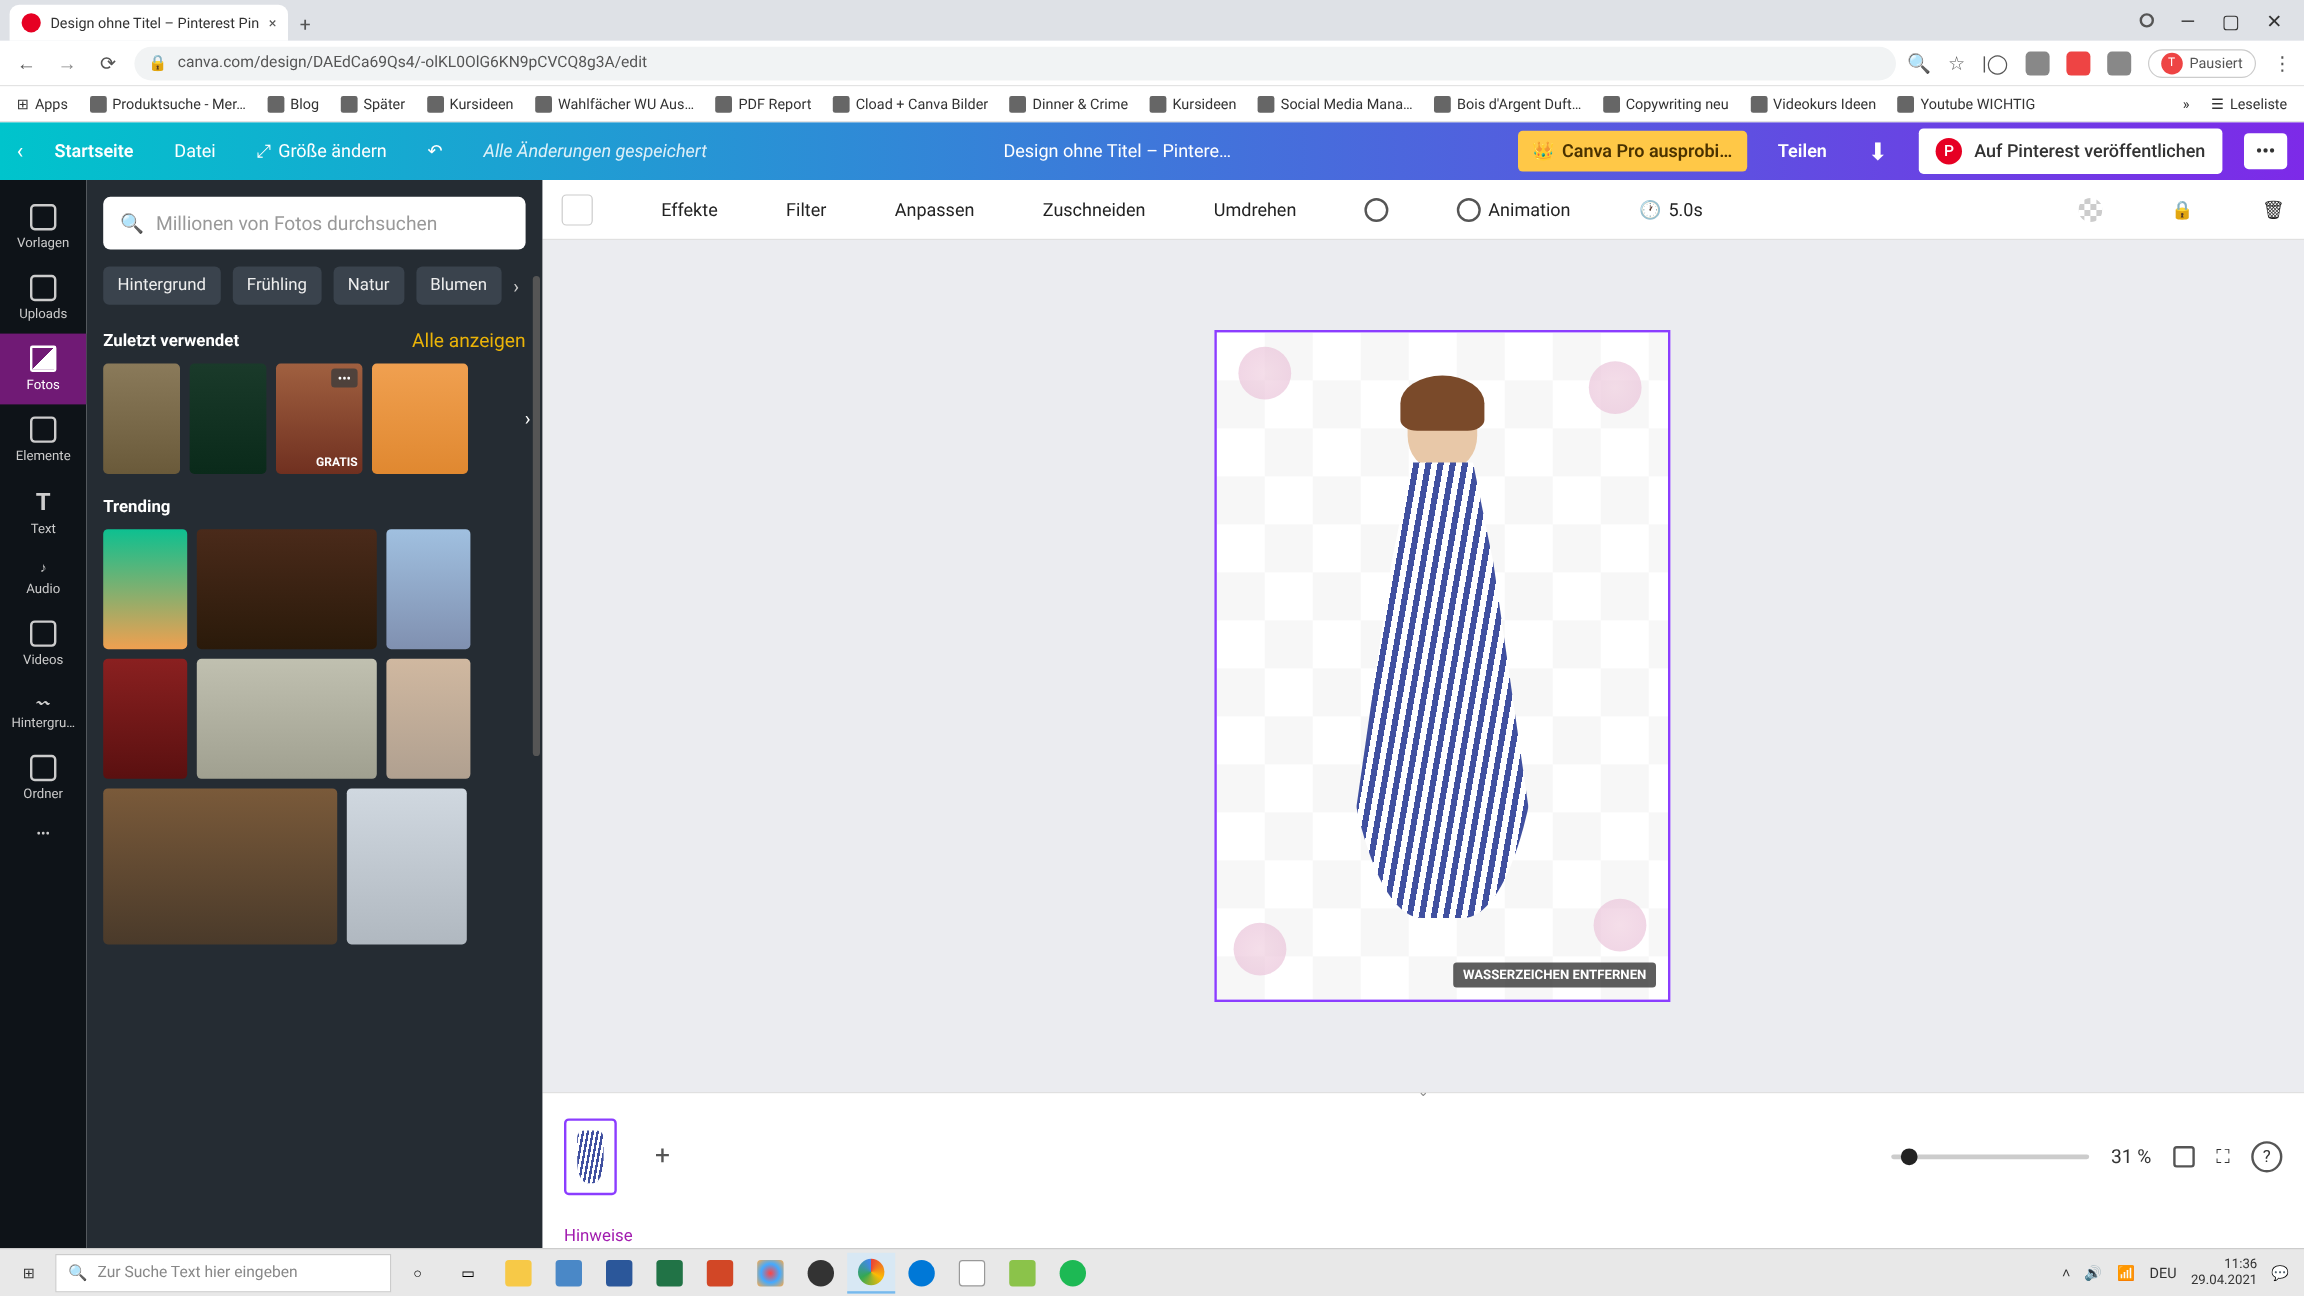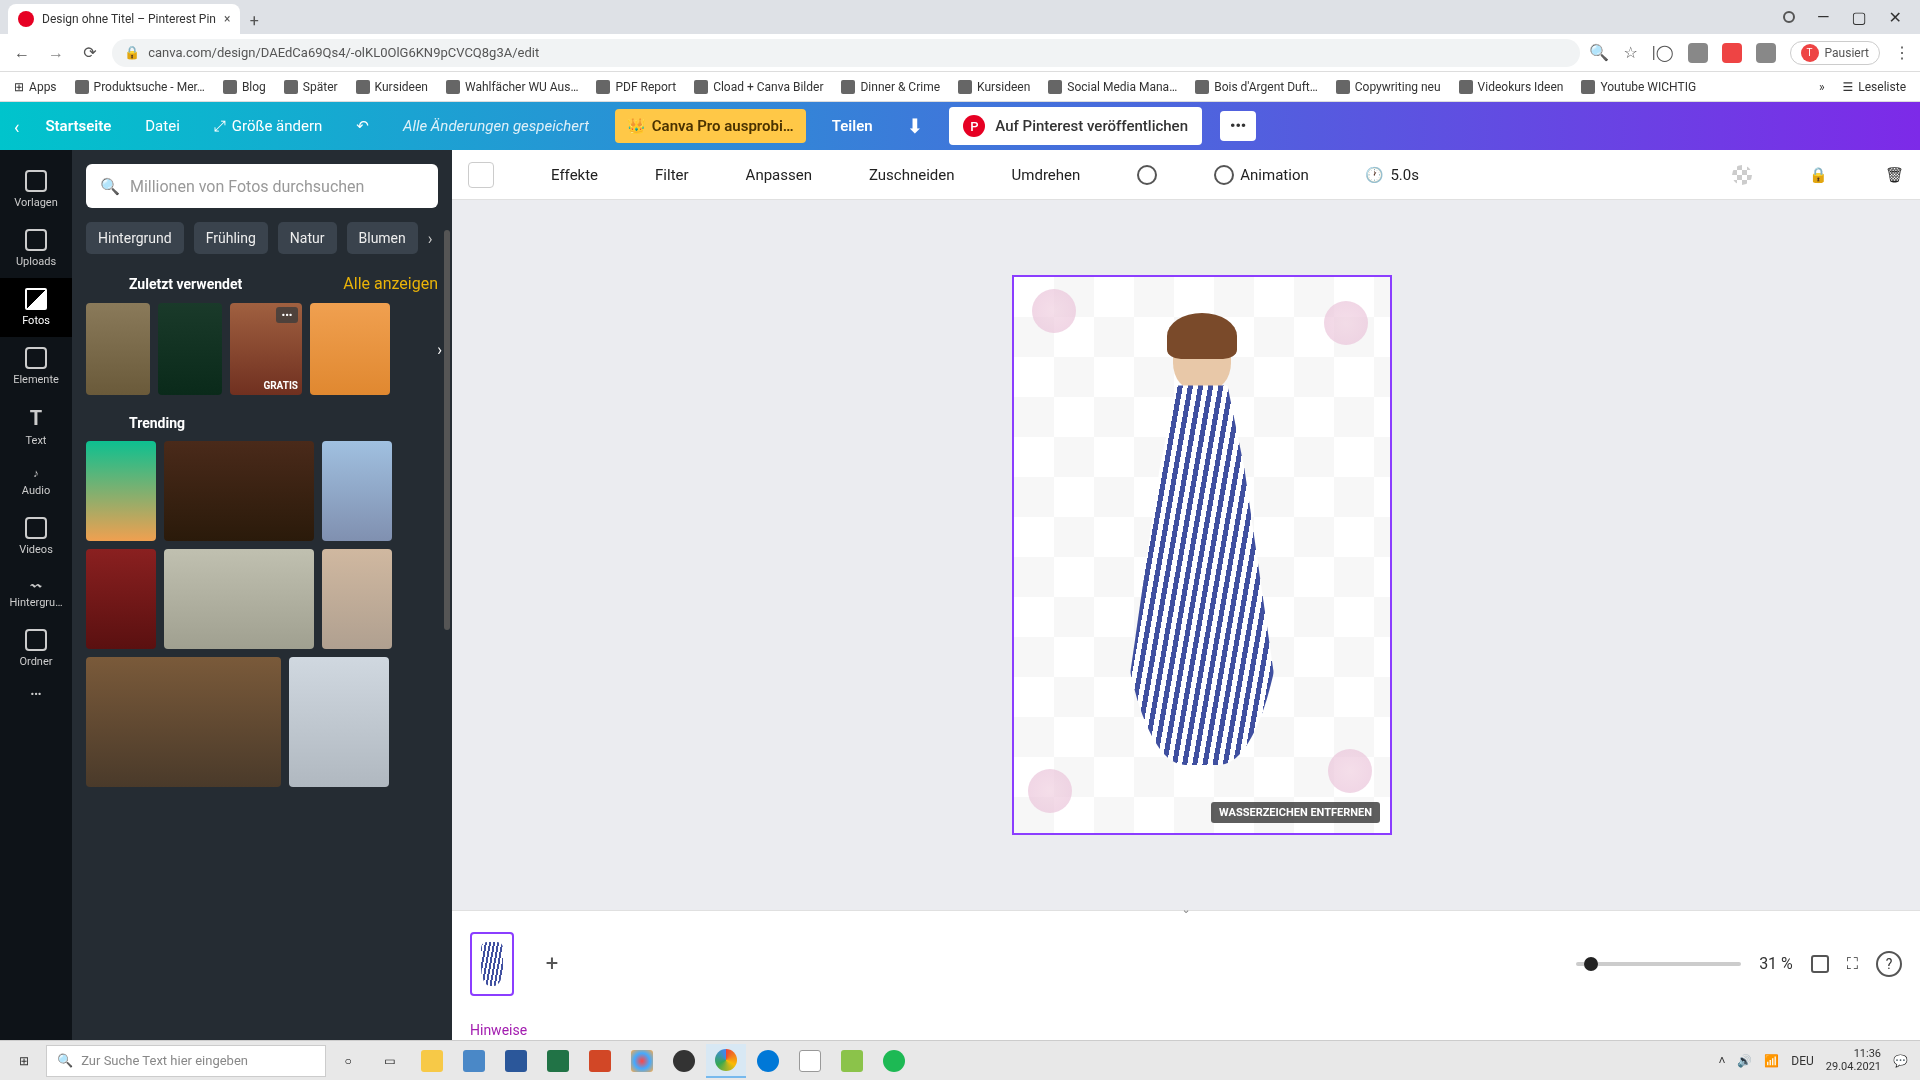--- a/index.html
+++ b/index.html
@@ -41,33 +41,33 @@
     .publish-btn { background: #fff; color: #333; padding: 8px 14px; border-radius: 4px; display: flex; align-items: center; gap: 10px; font-weight: 500; }
     .pin-icon { width: 22px; height: 22px; border-radius: 50%; background: #e60023; color: #fff; display: flex; align-items: center; justify-content: center; font-size: 13px; }
     .more-btn { background: #fff; color: #333; padding: 6px 10px; border-radius: 4px; font-weight: 700; }
     
     
     .main-row { flex: 1; display: flex; min-height: 0; }
     
     
     .rail { width: 72px; background: #0e1318; display: flex; flex-direction: column; align-items: center; padding-top: 10px; color: #ccc; font-size: 11px; }
     .rail-item { width: 100%; padding: 10px 16px; display: flex; flex-direction: column; align-items: center; gap: 4px; cursor: pointer; }
-    .rail-item.active { background: #000000; color: #fff; }
+    .rail-item.active { background: #701a75; color: #fff; }
     .rail-icon { width: 22px; height: 22px; border: 2px solid currentColor; border-radius: 4px; }
     .rail-icon.photo { border-radius: 2px; background: linear-gradient(135deg, transparent 50%, currentColor 50%); }
     
     
     .panel { width: 380px; background: #252c33; color: #fff; padding: 14px; position: relative; overflow: hidden; }
     .panel-scroll { position: absolute; right: 2px; top: 80px; width: 6px; height: 400px; background: #555; border-radius: 3px; }
     .search-wrap { background: #fff; border-radius: 6px; height: 44px; display: flex; align-items: center; padding: 0 14px; gap: 10px; color: #888; }
     .chips { display: flex; gap: 10px; margin-top: 14px; align-items: center; }
     .chip { background: #3a434d; color: #eee; padding: 8px 12px; border-radius: 5px; font-size: 14px; cursor: pointer; }
     .chev { color: #ccc; }
     .section-head { display: flex; justify-content: space-between; align-items: center; margin: 20px 0 10px; }
-    .section-head h4 { font-weight: 700; font-size: 14px; margin-left: 43px; }
+    .section-head h4 { font-weight: 700; font-size: 14px; }
     .section-head a { font-size: 16px; color: #eab308; cursor: pointer; }
     .thumbs-row { display: flex; gap: 8px; position: relative; }
     .thumb { height: 92px; border-radius: 4px; background: #555; position: relative; }
     .t1 { width: 64px; background: linear-gradient(#8a7a5a, #6a5a3a); }
     .t2 { width: 64px; background: linear-gradient(#1a3a2a, #0a2a1a); }
     .t3 { width: 72px; background: linear-gradient(#a06040, #703020); position: relative; }
     .t3 .dots { position: absolute; top: 4px; right: 4px; width: 22px; height: 16px; background: rgba(60,60,60,0.8); border-radius: 3px; color: #fff; font-size: 11px; display: flex; align-items: center; justify-content: center; }
     .t3 .badge { position: absolute; bottom: 4px; right: 4px; font-size: 10px; font-weight: 700; color: #fff; margin-left: 44px; }
     .t4 { width: 80px; background: linear-gradient(#f0a050, #e08830); }
     .row-chev { position: absolute; right: -4px; top: 50%; transform: translateY(-50%); color: #fff; }
@@ -242,20 +242,21 @@
 <div class="canva-header">
   <span style="font-size:18px">‹</span>
   <div class="ch-btn bold">Startseite</div>
   <div class="ch-btn">Datei</div>
   <div class="ch-btn">
       <span>⤢</span>
       <span>Größe ändern</span>
     </div>
   <div class="ch-btn">↶</div>
   <div class="ch-btn save-status">Alle Änderungen gespeichert</div>
+  <div class="doc-title">Design ohne Titel – Pintere…</div>
   <div class="pro-btn">
       <span>👑</span>
       <span>Canva Pro ausprobi…</span>
     </div>
   <div class="ch-btn bold">Teilen</div>
   <div class="ch-btn" style="font-size:20px">⬇</div>
   <div class="publish-btn">
     <span class="pin-icon">P</span>
     <span>Auf Pinterest veröffentlichen</span>
   </div>

